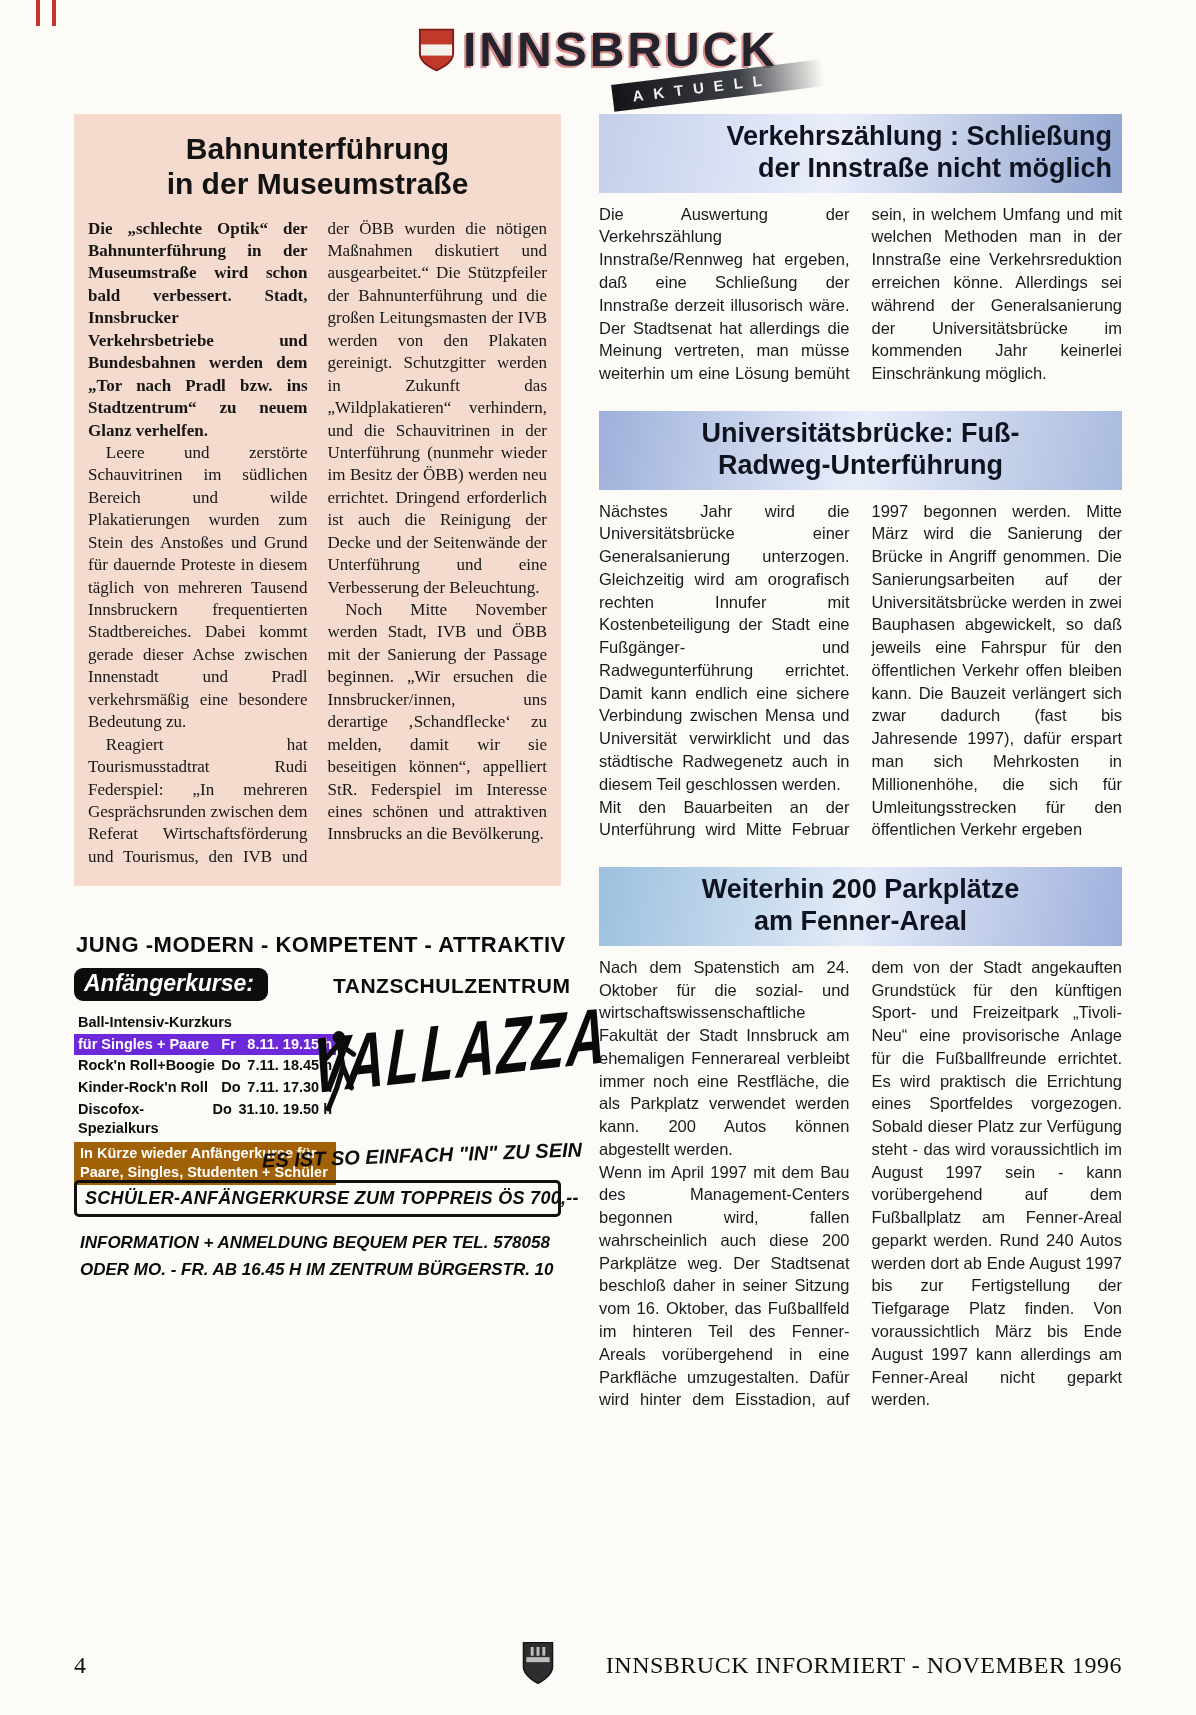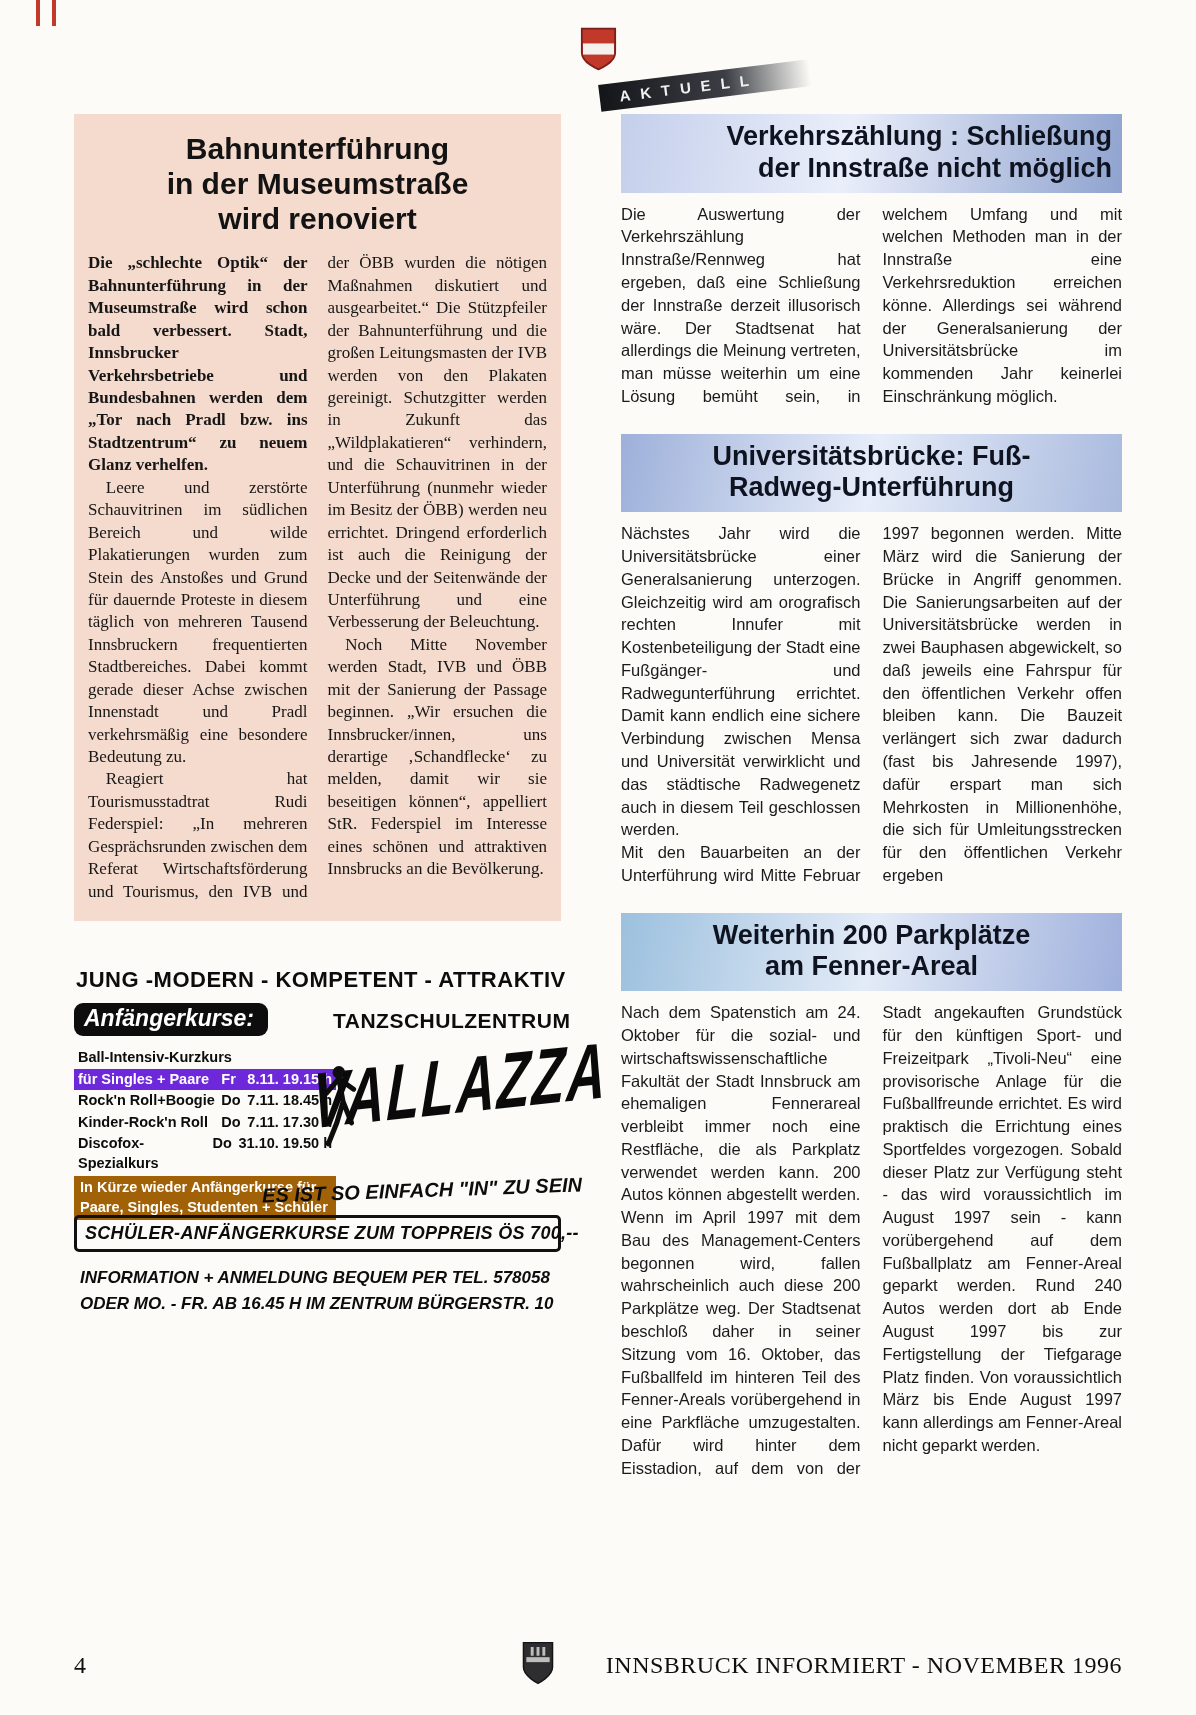--- a/index.html
+++ b/index.html
@@ -29,21 +29,21 @@
   }
   .aktuell-ribbon {
     position:absolute; left:54%; top:46px;
     transform:rotate(-7deg);
     background:linear-gradient(to right, #141519 0%, #3c3e45 60%, rgba(70,72,80,0) 100%);
     color:#f0f0f0; font-size:15px; font-weight:bold; letter-spacing:10px;
     padding:5px 52px 5px 20px; white-space:nowrap;
   }
 
   
-  .main { display:flex; gap:60px; padding:10px 74px 0; }
+  .main { display:flex; gap:38px; padding:10px 74px 0; }
   .col-left { width:487px; flex:none; display:flex; flex-direction:column; }
   .col-right { flex:1; min-width:0; }
 
   
   .article-pink { background:#f5dbcd; padding:14px 14px 18px; }
   .article-pink h1 {
     font-size:30px; line-height:1.16; text-align:center;
     margin:4px 0 16px; font-weight:bold; color:#131313;
   }
   .article-pink .twocol {
@@ -137,35 +137,35 @@
   <div class="crop-mark v2"></div>
 
   <header class="masthead">
     <div class="masthead-inner">
       <span class="shield">
         <svg viewBox="0 0 20 24" xmlns="http://www.w3.org/2000/svg">
           <path d="M1 1 h18 v13 c0 5.5 -9 9 -9 9 s-9 -3.5 -9 -9 z" fill="#c0392b" stroke="#7c1f18" stroke-width="1"></path>
           <rect x="1.6" y="9" width="16.8" height="6" fill="#f5f2ee"></rect>
         </svg>
       </span>
+      <span class="masthead-title">INNSBRUCK</span>
       <span class="aktuell-ribbon">
         <span>AKTUELL</span>
       </span>
     </div>
   </header>
 
   <main class="main">
 
     <section class="col-left">
 
       <article class="article-pink">
         <h1>
           <span class="line" style="display:block">Bahnunterführung</span>
           <span class="line" style="display:block">in der Museumstraße</span>
-          <span class="line" style="display:block">wird renoviert</span>
         </h1>
         <div class="twocol">
           <p class="lead">Die „schlechte Optik“ der Bahnunterführung in der Museumstraße wird schon bald verbessert. Stadt, Innsbrucker Verkehrsbetriebe und Bundesbahnen werden dem „Tor nach Pradl bzw. ins Stadtzentrum“ zu neuem Glanz verhelfen.</p>
           <p>Leere und zerstörte Schauvitrinen im südlichen Bereich und wilde Plakatierungen wurden zum Stein des Anstoßes und Grund für dauernde Proteste in diesem täglich von mehreren Tausend Innsbruckern frequentierten Stadtbereiches. Dabei kommt gerade dieser Achse zwischen Innenstadt und Pradl verkehrsmäßig eine besondere Bedeutung zu.</p>
           <p>Reagiert hat Tourismusstadtrat Rudi Federspiel: „In mehreren Gesprächsrunden zwischen dem Referat Wirtschaftsförderung und Tourismus, den IVB und der ÖBB wurden die nötigen Maßnahmen diskutiert und ausgearbeitet.“ Die Stützpfeiler der Bahnunterführung und die großen Leitungsmasten der IVB werden von den Plakaten gereinigt. Schutzgitter werden in Zukunft das „Wildplakatieren“ verhindern, und die Schauvitrinen in der Unterführung (nunmehr wieder im Besitz der ÖBB) werden neu errichtet. Dringend erforderlich ist auch die Reinigung der Decke und der Seitenwände der Unterführung und eine Verbesserung der Beleuchtung.</p>
           <p>Noch Mitte November werden Stadt, IVB und ÖBB mit der Sanierung der Passage beginnen. „Wir ersuchen die Innsbrucker/innen, uns derartige ‚Schandflecke‘ zu melden, damit wir sie beseitigen können“, appelliert StR. Federspiel im Interesse eines schönen und attraktiven Innsbrucks an die Bevölkerung.</p>
         </div>
       </article>
 
       <div class="ad">

